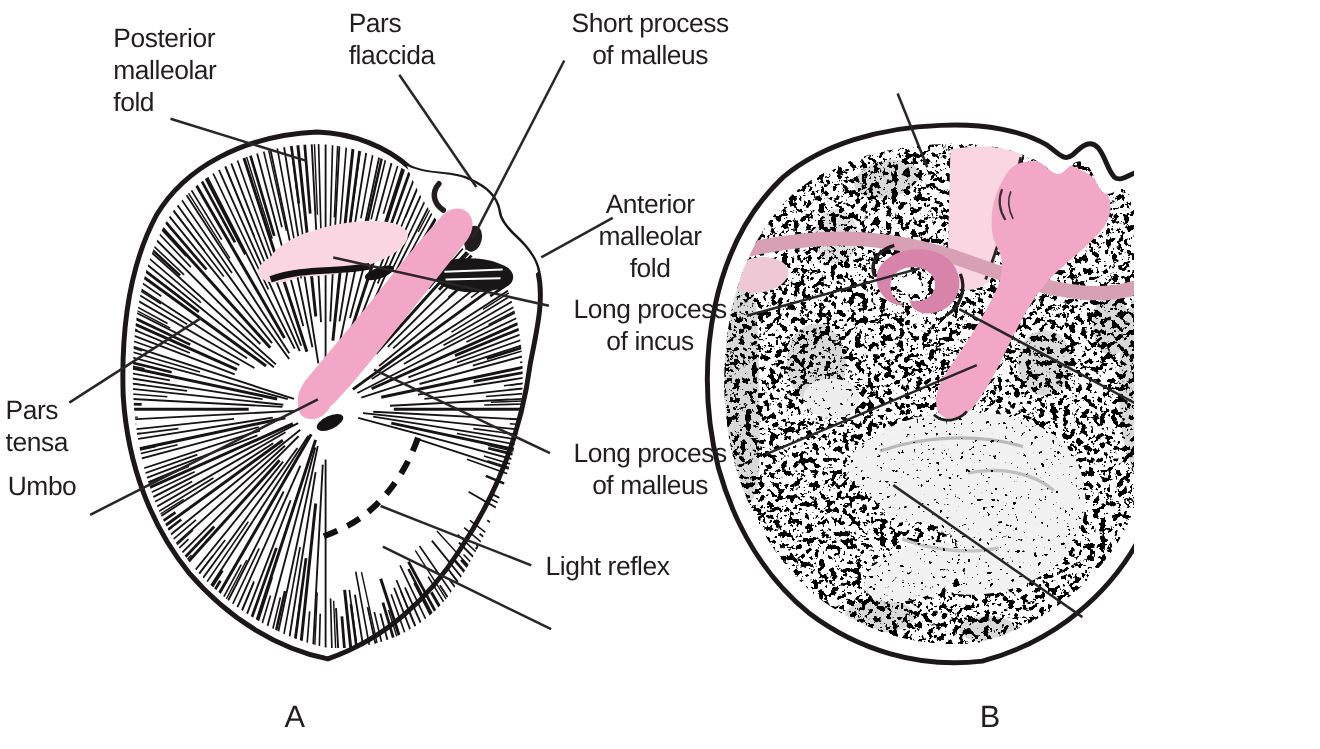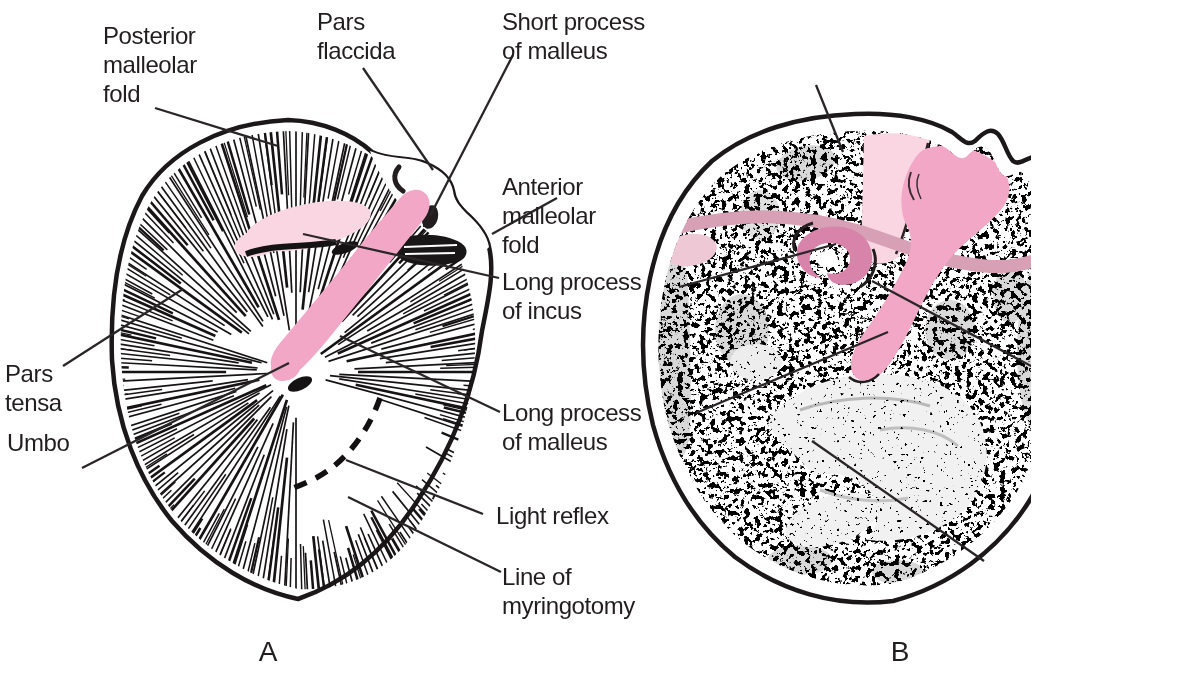--- a/index.html
+++ b/index.html
@@ -1,21 +1,21 @@
 <!DOCTYPE html>
 <html><head>
 <meta charset="utf-8">
 <style>
   html,body{margin:0;padding:0;background:#ffffff;}
   #canvas{position:relative;width:1031px;height:681px;background:#ffffff;overflow:hidden;
           font-family:"Liberation Sans", sans-serif;}
   #art{position:absolute;left:0;top:0;}
   .lbl{position:absolute;font-size:24px;line-height:29px;color:#221e1f;
        white-space:pre-line;letter-spacing:-0.4px;}
-  .ctr{width:178px;left:502px;}
+  .ctr{text-align:center;width:178px;left:502px;}
   .plate{position:absolute;font-size:28px;color:#221e1f;width:40px;text-align:center;}
 </style>
 </head>
 <body>
 
 <div id="canvas">
 
 <svg id="art" width="1200" height="681" viewBox="0 0 1200 681">
   <defs>
     <clipPath id="aClip">
@@ -462,18 +462,16 @@
 malleolar
 fold</div>
 <div class="lbl ctr" style="top:267px;">Long process
 of incus</div>
 <div class="lbl" style="left:5px;top:359px;">Pars
 tensa</div>
 <div class="lbl ctr" style="top:398px;">Long process
 of malleus</div>
 <div class="lbl" style="left:7px;top:428px;">Umbo</div>
 <div class="lbl" style="left:496px;top:501px;">Light reflex</div>
-<div class="lbl" style="left:502px;top:562px;">Line of
-myringotomy</div>
 <div class="lbl" style="left:1091px;top:385px;">Chorda</div>
 <div class="plate" style="left:248px;top:636px;">A</div>
 <div class="plate" style="left:880px;top:636px;">B</div>
 </div>
 
 </body></html>

